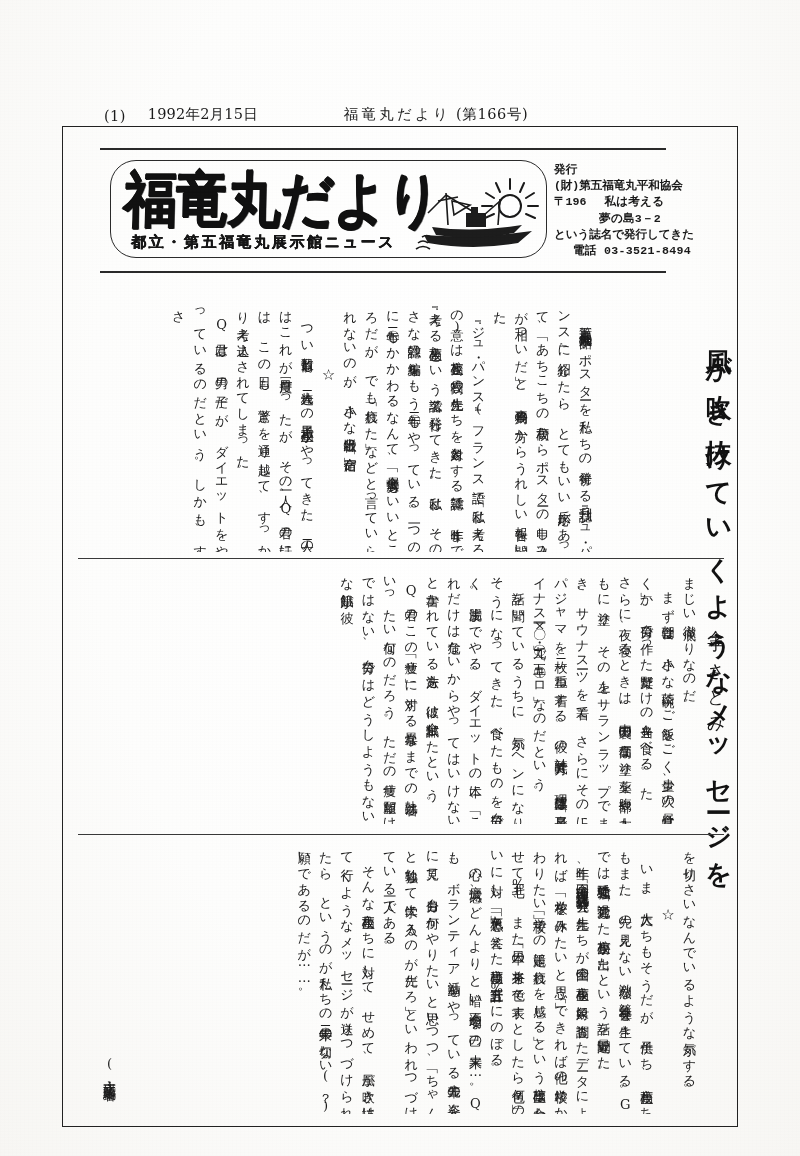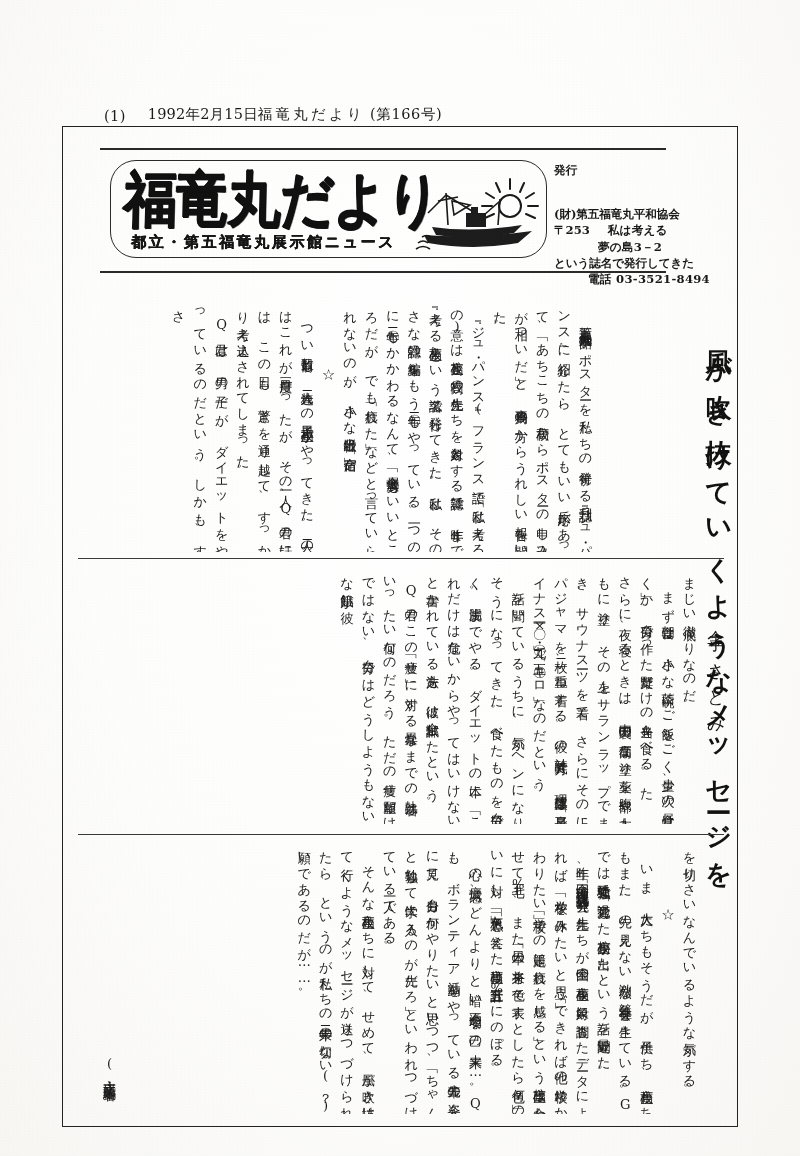--- a/index.html
+++ b/index.html
@@ -29,21 +29,21 @@
 
   
   .running-head{
     position:absolute;left:104px;top:98px;width:640px;height:26px;
     display:flex;align-items:flex-end;
     font-size:14.5px;letter-spacing:.4px;
     color:#1b1b1b;
     white-space:nowrap;
   }
   .rh-pageno{margin-right:22px;}
-  .rh-date{letter-spacing:.2px;}
+  .rh-date{margin-right:86px;letter-spacing:.2px;}
   .rh-title{letter-spacing:3.2px;margin-right:5px;}
   .rh-issue{letter-spacing:.6px;}
 
   
   .frame{
     position:absolute;left:62px;top:126px;
     width:676px;height:1001px;
     border:1.6px solid #222;
     box-sizing:border-box;
     background:transparent;
@@ -103,27 +103,27 @@
   
   .publisher{
     position:absolute;right:0;top:14px;
     width:158px;
     font-size:11.6px;
     line-height:16.2px;
     color:#1a1a1a;
     font-weight:700;
     letter-spacing:.2px;
   }
-  .pub-line{white-space:nowrap;}
+  .pub-line{white-space:nowrap;font-family:Liberation Mono, monospace;}
   .pub-l1{text-align:left;}
-  .pub-l2{text-align:left;letter-spacing:-.1px;margin-top:28px;}
+  .pub-l2{text-align:left;letter-spacing:-.1px;}
   .pub-l3{text-align:left;}
   .pub-l4{text-align:center;padding-right:6px;}
   .pub-l5{text-align:left;letter-spacing:-.1px;}
-  .pub-l6{text-align:right;padding-right:2px;letter-spacing:.3px;}
+  .pub-l6{text-align:center;padding-right:2px;letter-spacing:.3px;}
   .pub-zip{letter-spacing:0;margin-right:18px;}
 
   
   .article{
     position:absolute;left:78px;top:286px;
     width:646px;height:836px;
   }
   .headline{
     position:absolute;right:-10px;top:44px;
     writing-mode:vertical-rl;
@@ -248,21 +248,21 @@
             <path d="M8 64 q5 -3 9 0"></path>
           </g>
         </svg>
       </div>
     </div>
 
     <div class="publisher">
       <div class="pub-line pub-l1">発行</div>
       <div class="pub-line pub-l2">(財)第五福竜丸平和協会</div>
       <div class="pub-line pub-l3">
-        <span class="pub-zip">〒253</span><span>私は考える</span>
+        <span class="pub-zip">〒196</span><span>私は考える</span>
       </div>
       <div class="pub-line pub-l4">夢の島3－2</div>
       <div class="pub-line pub-l5">という誌名で発行してきた</div>
       <div class="pub-line pub-l6">電話 03-3521-8494</div>
     </div>
   </div>
 
   <div class="article">
     <div class="headline">風が吹き抜けていくようなメッセージを</div>
     <div class="byline">金子　さとみ</div>

